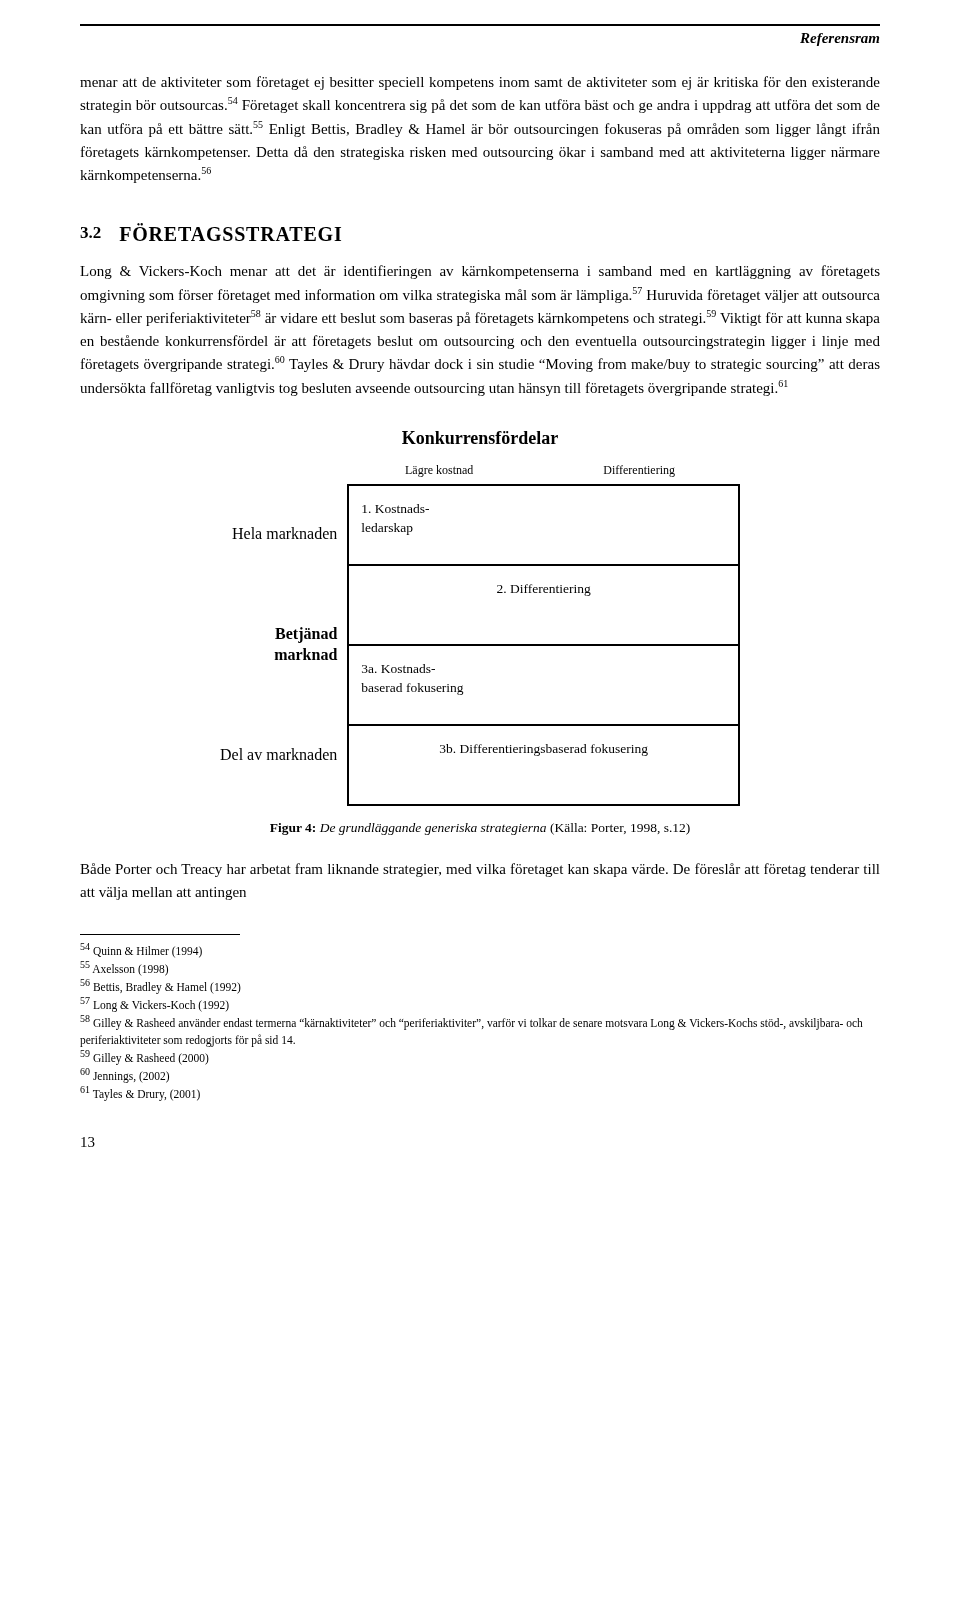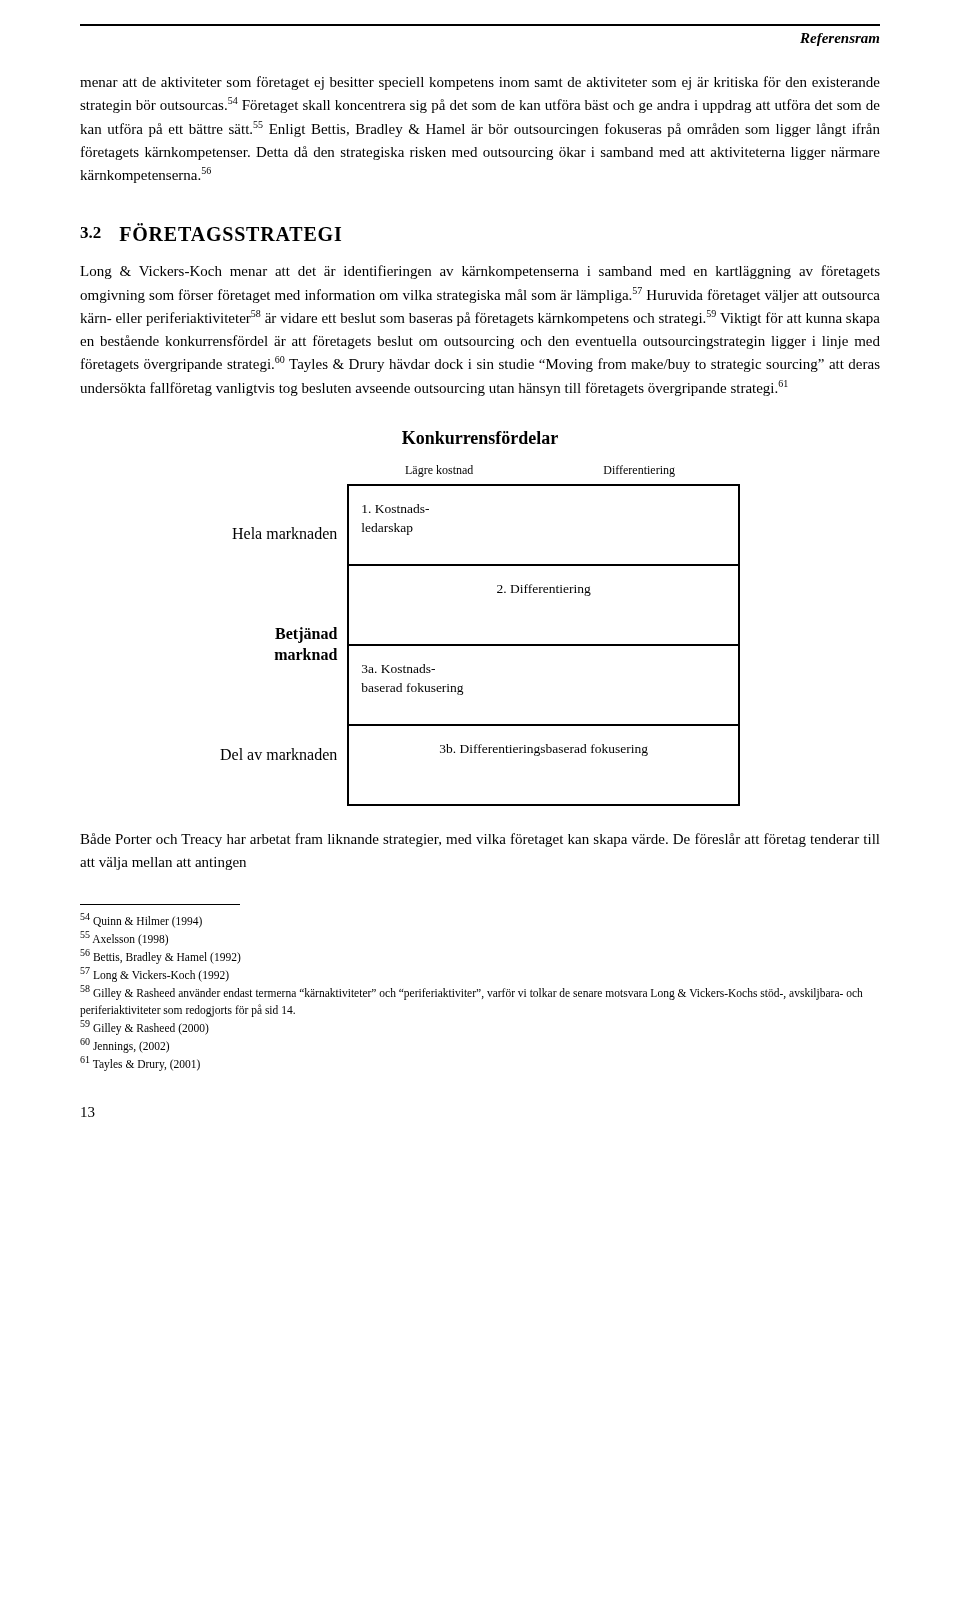--- a/index.html
+++ b/index.html
@@ -187,20 +187,25 @@
         </div>
         <div class="figure-cell">
           <span>3a. Kostnads-<br>baserad fokusering</span>
         </div>
         <div class="figure-cell right-cell">
           <span>3b. Differentieringsbaserad fokusering</span>
         </div>
       </div>
     </div>
 
+    <div class="figure-caption">
+      <strong>Figur 4:</strong>
+      <em>De grundläggande generiska strategierna</em>
+      <span>(Källa: Porter, 1998, s.12)</span>
+    </div>
   </div>
 
   <p class="main-text" style="margin-top:22px;">
     <span>Både Porter och Treacy har arbetat fram liknande strategier, med vilka företaget kan skapa värde. De föreslår att företag tenderar till att välja mellan att antingen</span>
   </p>
 
   <hr class="footnote-divider">
   <div class="footnotes">
     <div class="footnote-line"><sup>54</sup> Quinn &amp; Hilmer (1994)</div>
     <div class="footnote-line"><sup>55</sup> Axelsson (1998)</div>

